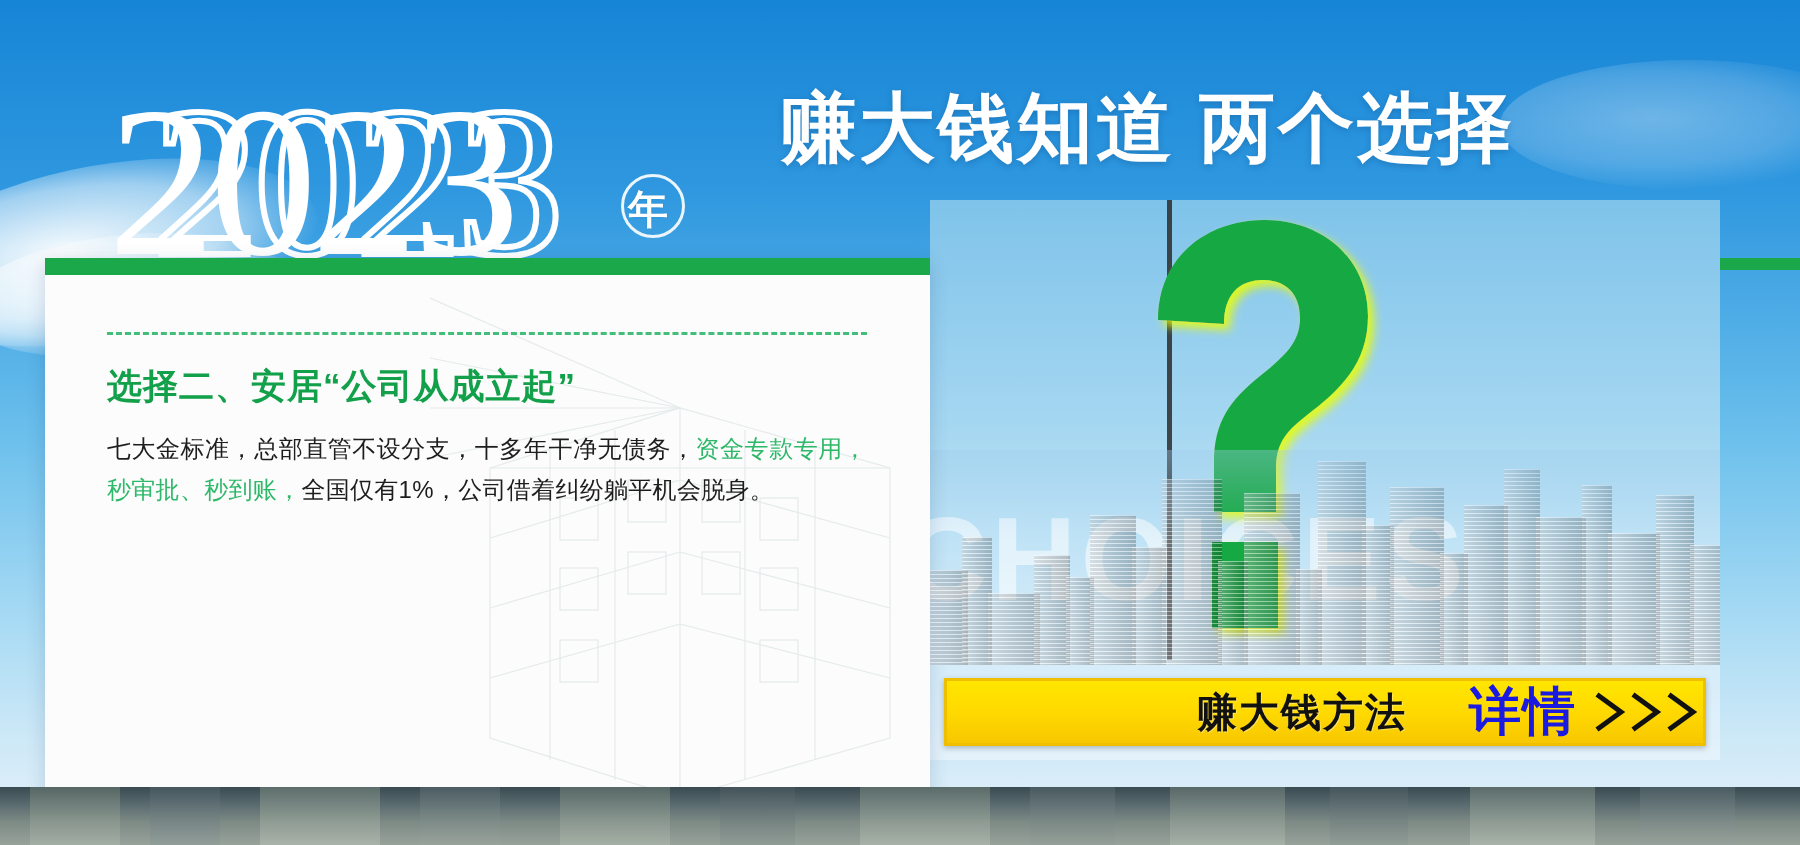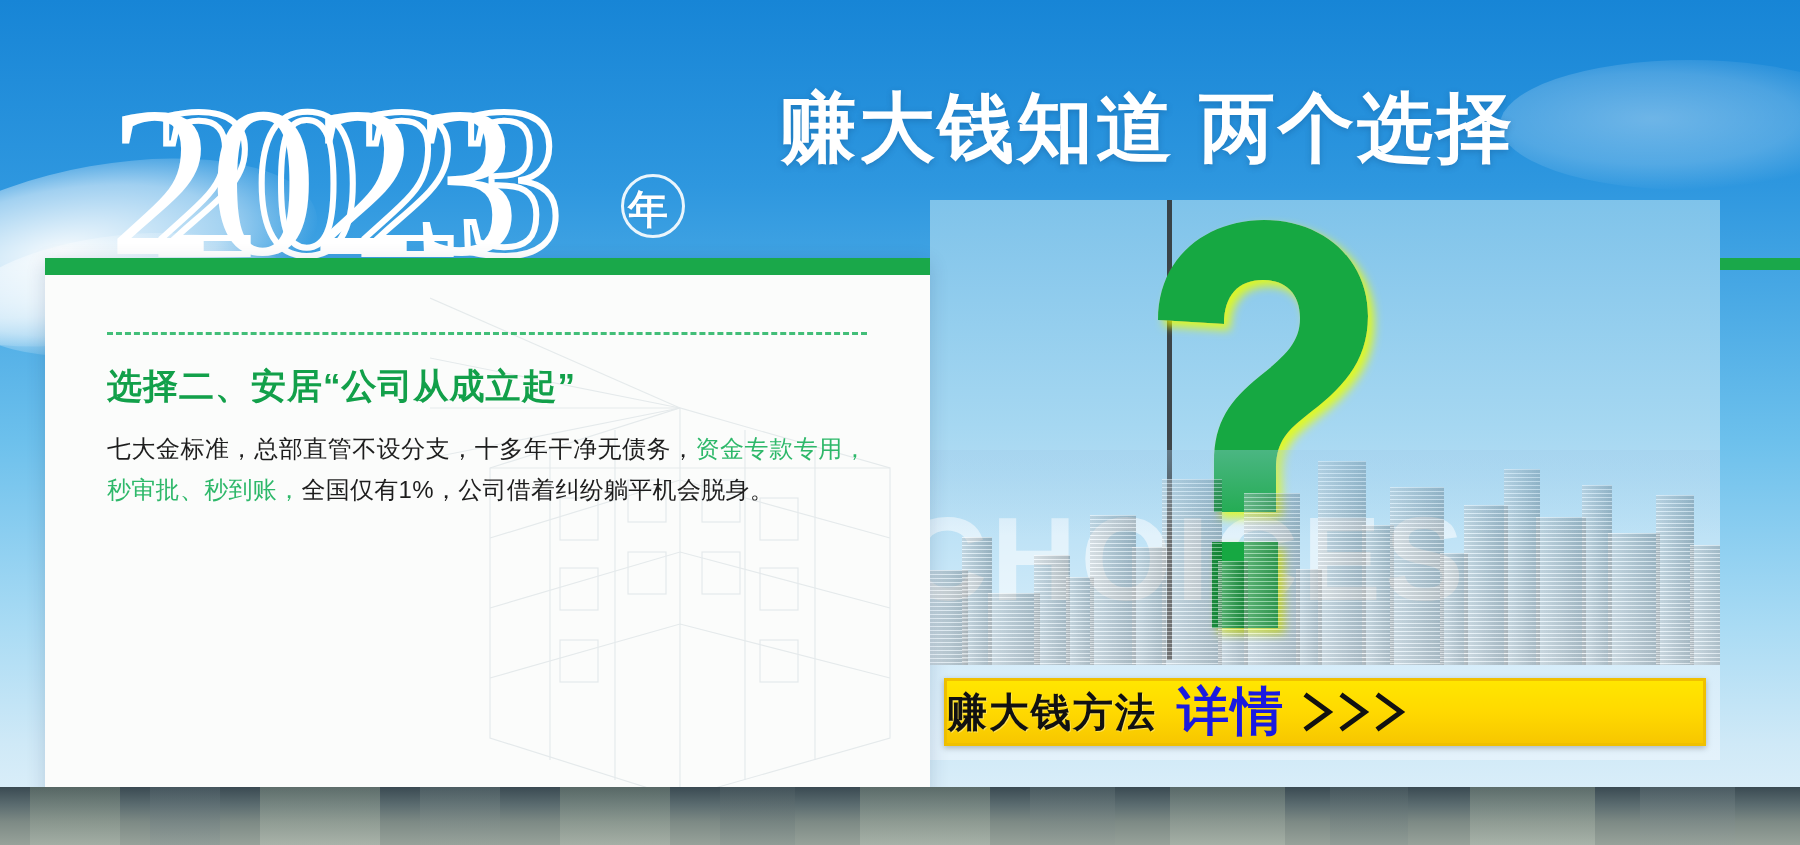--- a/index.html
+++ b/index.html
@@ -109,21 +109,21 @@
   #skylineShade {
     position:absolute; inset:0;
     background:linear-gradient(to bottom,rgba(160,205,235,.38),rgba(255,255,255,0) 40%);
   }
 
   
   #ctaBar {
     position:absolute; left:14px; bottom:14px; width:762px; height:68px;
     background:linear-gradient(to bottom,#ffe600 0%,#ffd900 50%,#f7c700 100%);
     border:3px solid #f0c000;
-    display:flex; align-items:center; justify-content:flex-start; gap:20px;
+    display:flex; align-items:center; justify-content:flex-end; gap:62px;
     box-shadow:0 2px 6px rgba(0,0,0,.25);
   }
   #ctaMain {
     color:#111111; font-size:40px; font-weight:700; letter-spacing:2px;
     text-shadow:1px 1px 0 rgba(255,255,255,.35);
   }
   #ctaDetailWrap { display:flex; align-items:center; gap:14px; }
   #ctaDetail {
     color:#1a1ae0; font-size:52px; font-weight:700; letter-spacing:2px;
   }

